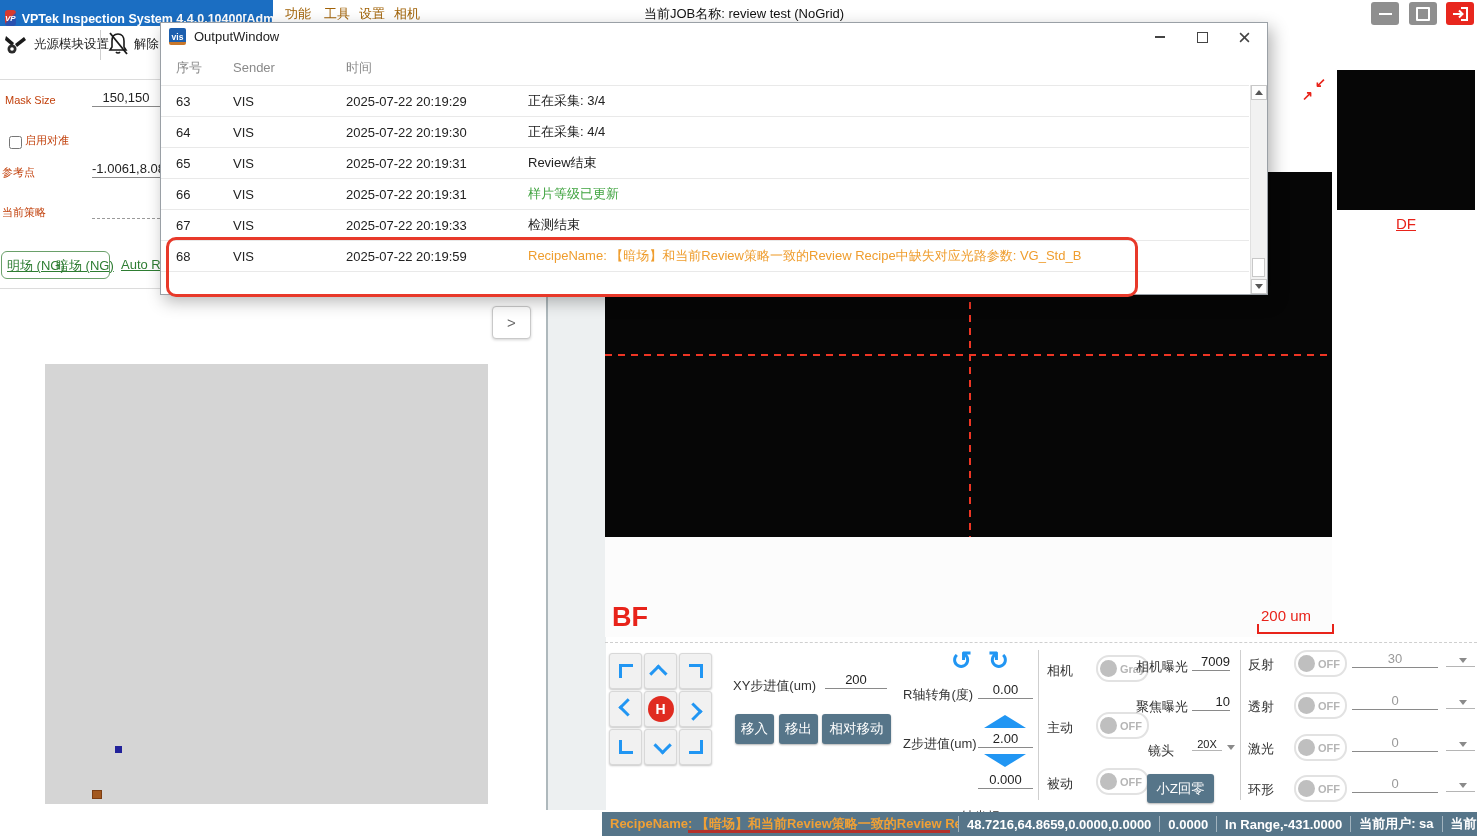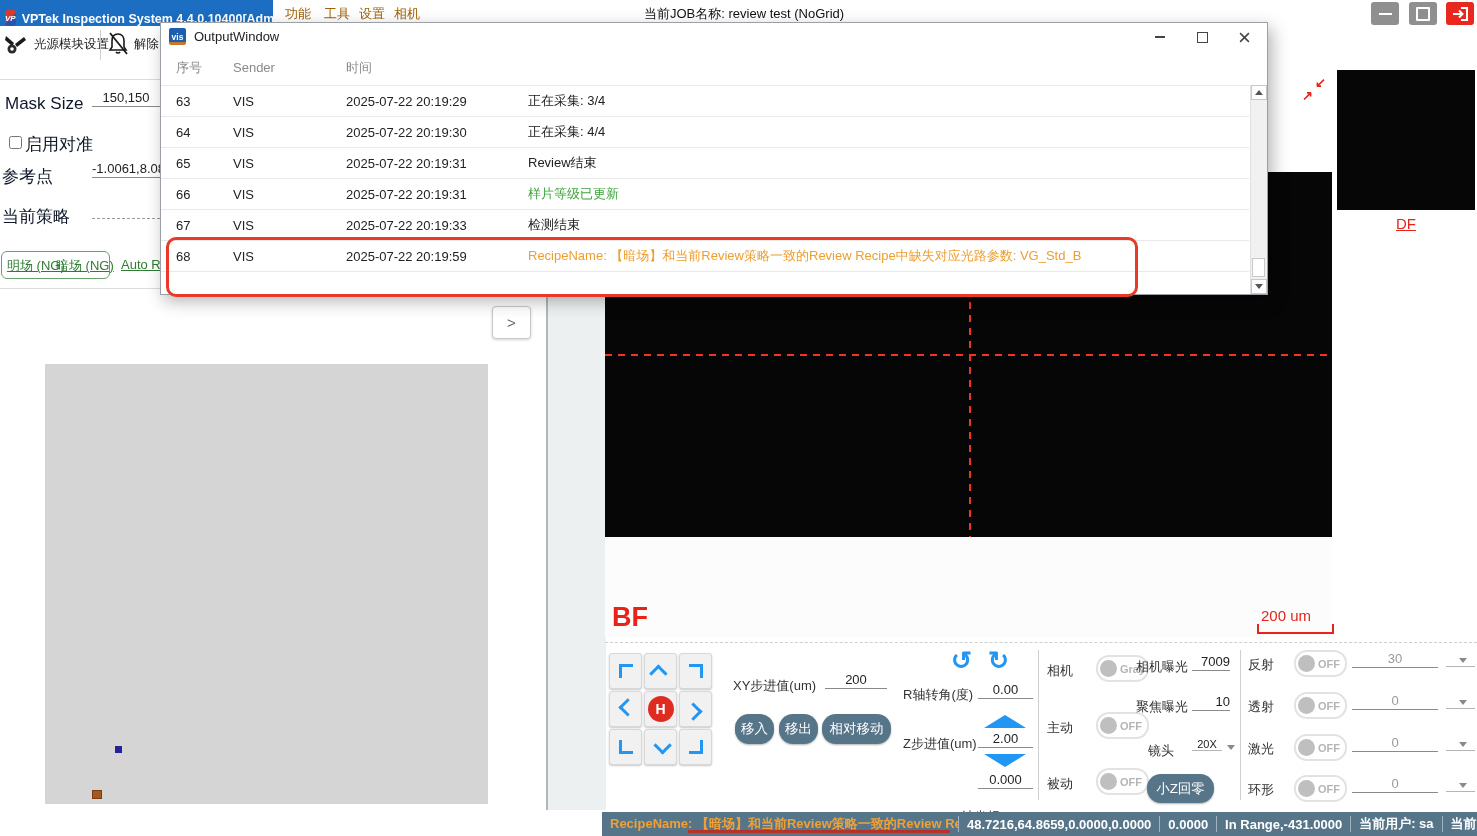--- a/index.html
+++ b/index.html
@@ -12,21 +12,21 @@
   .menu-item{position:absolute;top:5px;font-size:13px;color:#a16207;cursor:default;}
   .job-label{left:644px;top:5px;font-size:13px;color:#111;}
   .winbtn{top:2px;width:28px;height:23px;border-radius:3px;background:#8f8f8f;display:flex;align-items:center;justify-content:center;}
   .winbtn.red{background:#e8271e;}
   .minbar{width:13px;height:2px;background:#fff;}
   .maxsq{width:10px;height:10px;border:2px solid #fff;border-radius:1px;}
   
   .tool-label{font-size:12.5px;color:#1a1a1a;}
   .vsep{width:1px;background:#cfcfcf;}
   .hline{height:1px;background:#dcdcdc;}
-  .field-label{font-size:17px;color:#0f172a;}
+  .field-label{font-size:11px;color:#c2410c;}
   .uval{border:none;border-bottom:1px solid #8a8a8a;background:transparent;font-family:"Liberation Sans",sans-serif;font-size:13px;color:#222;text-align:center;padding:0 0 1px 0;}
   .dashed-val{border-bottom:1px dashed #9a9a9a;}
   .glink{font-size:13px;color:#2e7d32;text-decoration:underline;white-space:nowrap;}
   .links-box{border:1px solid #6aa06a;border-radius:6px;}
   .expand-btn{width:37px;height:31px;background:#fff;border:1px solid #c9c9c9;border-radius:4px;box-shadow:0 1px 3px rgba(0,0,0,.18);display:flex;align-items:center;justify-content:center;font-size:15px;color:#666;}
   .map{background:#d5d5d5;}
   .mid-col{background:#edf0f1;border-left:2px solid #aeb8bc;}
   
   .cam{background:#060606;}
   .dash-h{height:2px;background:repeating-linear-gradient(90deg,#ee3524 0 7px,transparent 7px 13px);}
@@ -45,21 +45,21 @@
   .c-tr{border-top:3px solid #2196f3;border-right:3px solid #2196f3;}
   .c-bl{border-bottom:3px solid #2196f3;border-left:3px solid #2196f3;}
   .c-br{border-bottom:3px solid #2196f3;border-right:3px solid #2196f3;}
   .chev{width:10px;height:10px;border-top:3px solid #2196f3;border-left:3px solid #2196f3;}
   .chev-up{transform:rotate(45deg) translateY(3px);}
   .chev-down{transform:rotate(225deg) translateY(3px);}
   .chev-left{transform:rotate(-45deg) translateX(3px);}
   .chev-right{transform:rotate(135deg) translateX(3px);}
   .home-btn{width:26px;height:26px;border-radius:50%;background:#e02b20;color:#fff;font-size:14px;font-weight:bold;display:flex;align-items:center;justify-content:center;}
   .ctl-label{font-size:13px;color:#333;white-space:nowrap;}
-  .slate-btn{background:#567589;color:#fff;font-size:13.5px;border:none;border-radius:14px;box-shadow:0 1px 2px rgba(0,0,0,.3);display:flex;align-items:center;justify-content:center;font-family:"Liberation Sans",sans-serif;}
+  .slate-btn{background:#567589;color:#fff;font-size:13.5px;border:none;border-radius:3px;box-shadow:0 1px 2px rgba(0,0,0,.3);display:flex;align-items:center;justify-content:center;font-family:"Liberation Sans",sans-serif;}
   .rot-icon{font-size:25px;font-weight:bold;color:#2196f3;line-height:1;}
   .tri-up{width:0;height:0;border-left:21px solid transparent;border-right:21px solid transparent;border-bottom:13px solid #2196f3;}
   .tri-down{width:0;height:0;border-left:21px solid transparent;border-right:21px solid transparent;border-top:13px solid #2196f3;}
   .toggle{width:47px;height:23px;border:2px solid #e2e2e2;border-radius:13px;display:flex;align-items:center;gap:3px;padding-left:2px;box-sizing:content-box;background:#fff;}
   .knob{width:17px;height:17px;border-radius:50%;background:#bfbfbf;flex:0 0 auto;}
   .tg-text{font-size:11px;color:#b5b5b5;font-weight:bold;}
   .gval{color:#999;}
   .caret{width:0;height:0;border-left:4px solid transparent;border-right:4px solid transparent;border-top:5px solid #8a8a8a;}
   .dd-line{border-bottom:1px solid #b5b5b5;}
   

